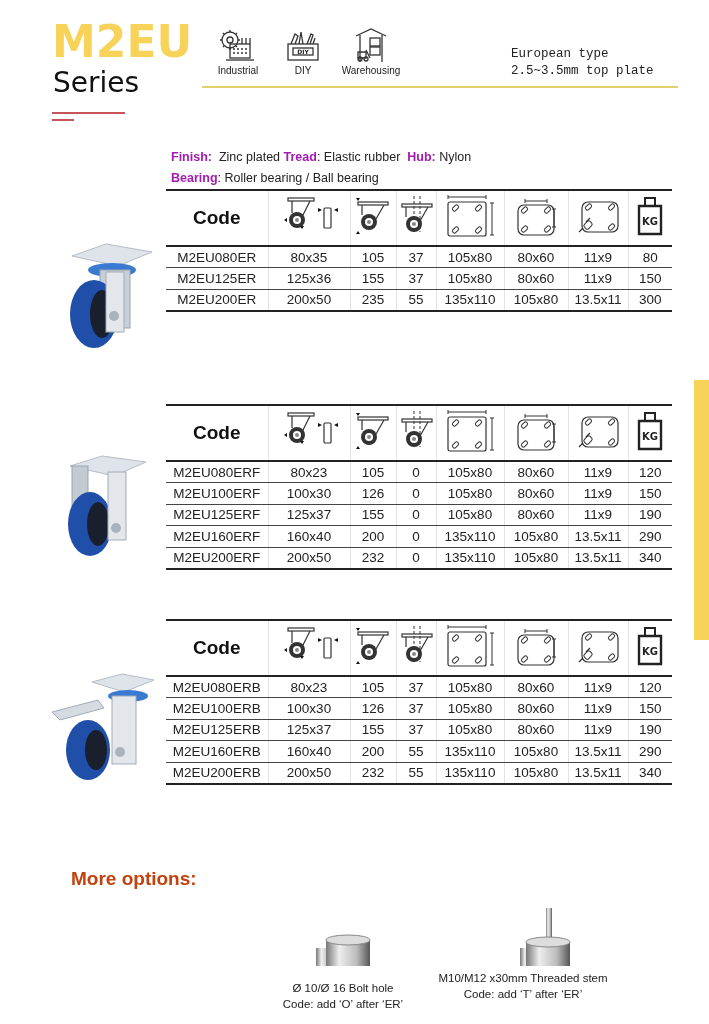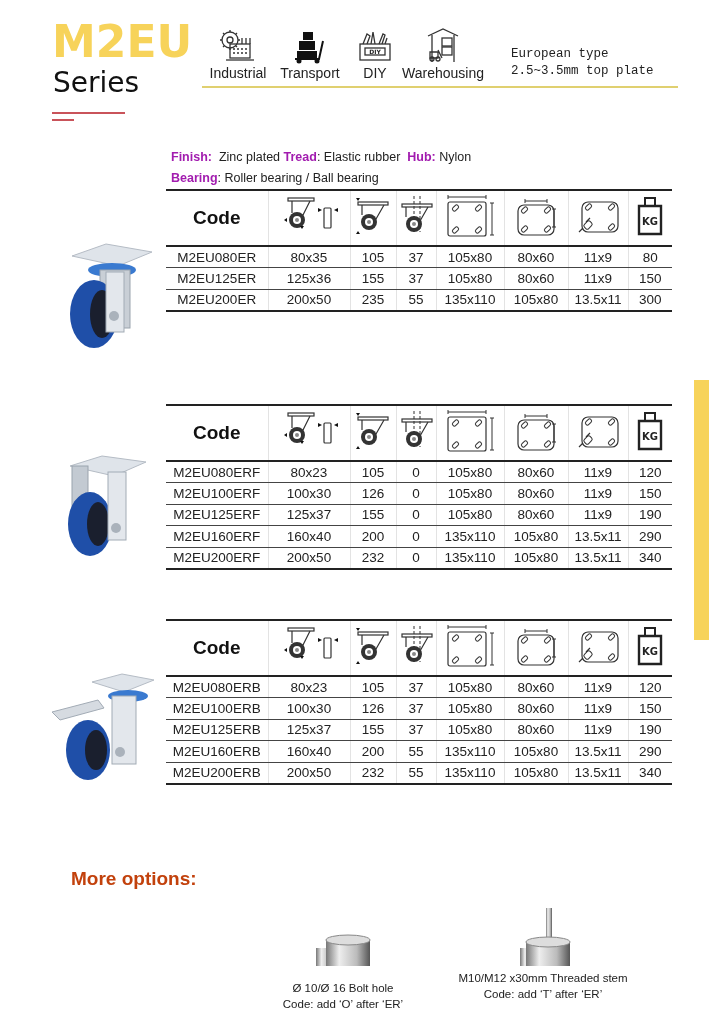--- a/index.html
+++ b/index.html
@@ -7,21 +7,21 @@
   body { position: relative; font-family: "DejaVu Sans", "Liberation Sans", sans-serif; color: #111; }
 
   .title-main { position: absolute; left: 52px; top: 18px; font-size: 44px; font-weight: bold; color: #f7d35a; letter-spacing: 0px; line-height: 48px; font-family: "DejaVu Sans", sans-serif; }
   .title-sub { position: absolute; left: 53px; top: 66px; font-size: 28px; color: #111; line-height: 34px; }
   .title-line1 { position: absolute; left: 52px; top: 112px; width: 73px; height: 2px; background: #c9535a; }
   .title-line2 { position: absolute; left: 52px; top: 119px; width: 22px; height: 2px; background: #c9535a; }
 
   .uses { position: absolute; left: 202px; top: 26px; display: flex; }
   .use { display: flex; flex-direction: column; align-items: center; }
   .use .ico { height: 38px; display: flex; align-items: flex-end; justify-content: center; }
-  .use .lbl { font-size: 14px; color: #222; margin-top: 1px; font-family: "Liberation Sans", sans-serif; }
+  .use .lbl { font-size: 10px; color: #222; margin-top: 1px; font-family: "Liberation Sans", sans-serif; }
   .uses-line { position: absolute; left: 202px; top: 86px; width: 476px; height: 2px; background: #e0d070; }
   .type-text { position: absolute; left: 511px; top: 46px; font-size: 12.5px; line-height: 17px; color: #222; font-family: Liberation Mono, monospace; }
 
   .specs { position: absolute; left: 171px; top: 147px; font-size: 12.5px; line-height: 21px; color: #222; font-family: "Liberation Sans", sans-serif; }
   .specs b { color: #a21caf; }
 
   .tbl { position: absolute; left: 166px; width: 506px; border-collapse: collapse; font-family: "Liberation Sans", sans-serif; }
   .tbl th, .tbl td { border-left: 1px solid #e3e3e3; text-align: center; padding: 0; }
   .tbl th:first-child, .tbl td:first-child { border-left: none; }
   .tbl thead tr { border-top: 2px solid #222; border-bottom: 2px solid #222; }
@@ -52,33 +52,20 @@
         <circle cx="12" cy="12" r="8"></circle>
           <circle cx="12" cy="12" r="3"></circle>
         <path d="M12 2v2M12 20v2M2 12h2M20 12h2M5 5l1.5 1.5M17.5 17.5L19 19M5 19l1.5-1.5M17.5 6.5L19 5"></path>
         <rect x="12" y="16" width="20" height="14"></rect>
         <path d="M8 32h28"></path>
           <path d="M24 16v-6M28 16v-6M32 16v-6"></path>
         <path d="M15 21h2M19 21h2M23 21h2M27 21h2M15 25h2M19 25h2M23 25h2M27 25h2"></path>
       </svg>
     </div>
     <div class="lbl">Industrial</div>
-  </div>
-  <div class="use" style="width:72px">
-    <div class="ico">
-      <svg width="34" height="36" viewBox="0 0 34 36">
-        <rect x="10" y="4" width="10" height="8" fill="#111"></rect>
-        <rect x="6" y="13" width="16" height="9" fill="#111"></rect>
-        <rect x="4" y="23" width="20" height="7" fill="#111"></rect>
-        <path d="M2 31h24l4-18" stroke="#111" stroke-width="2" fill="none"></path>
-        <circle cx="6" cy="33" r="2.5" fill="#111"></circle>
-          <circle cx="24" cy="33" r="2.5" fill="#111"></circle>
-      </svg>
-    </div>
-    <div class="lbl">Transport</div>
   </div>
   <div class="use" style="width:58px">
     <div class="ico">
       <svg width="36" height="34" viewBox="0 0 36 34" fill="none" stroke="#333" stroke-width="1.3">
         <path d="M6 14l4-10 3 2-3 8M14 14l2-12 2 12M22 14l4-10 2 1-3 9M28 14l2-6"></path>
         <rect x="3" y="14" width="30" height="16"></rect>
         <rect x="8" y="18" width="20" height="7"></rect>
         <text x="18" y="24" font-size="6" font-weight="bold" fill="#222" stroke="none" text-anchor="middle" font-family="DejaVu Sans, sans-serif">DIY</text>
       </svg>
     </div>
@@ -466,16 +453,16 @@
         <stop offset="0.3" stop-color="#eee"></stop>
         <stop offset="0.7" stop-color="#bbb"></stop>
         <stop offset="1" stop-color="#555"></stop>
       </linearGradient>
     </defs>
   <rect x="26" y="0" width="6" height="34" fill="url(#chrome2)"></rect>
   <rect x="0" y="40" width="16" height="18" fill="url(#chrome2)"></rect>
   <rect x="6" y="34" width="44" height="24" fill="url(#chrome2)"></rect>
   <ellipse cx="28" cy="34" rx="22" ry="5" fill="#ddd" stroke="#888"></ellipse>
 </svg>
-<div class="opt" style="left:448px; top:970px; width:190px">
+<div class="opt" style="left:428px; top:970px; width:190px">
   <div>M10/M12 x30mm Threaded stem</div>
   <div>Code: add ‘T’ after ‘ER’</div>
 </div>
 
 </body></html>

